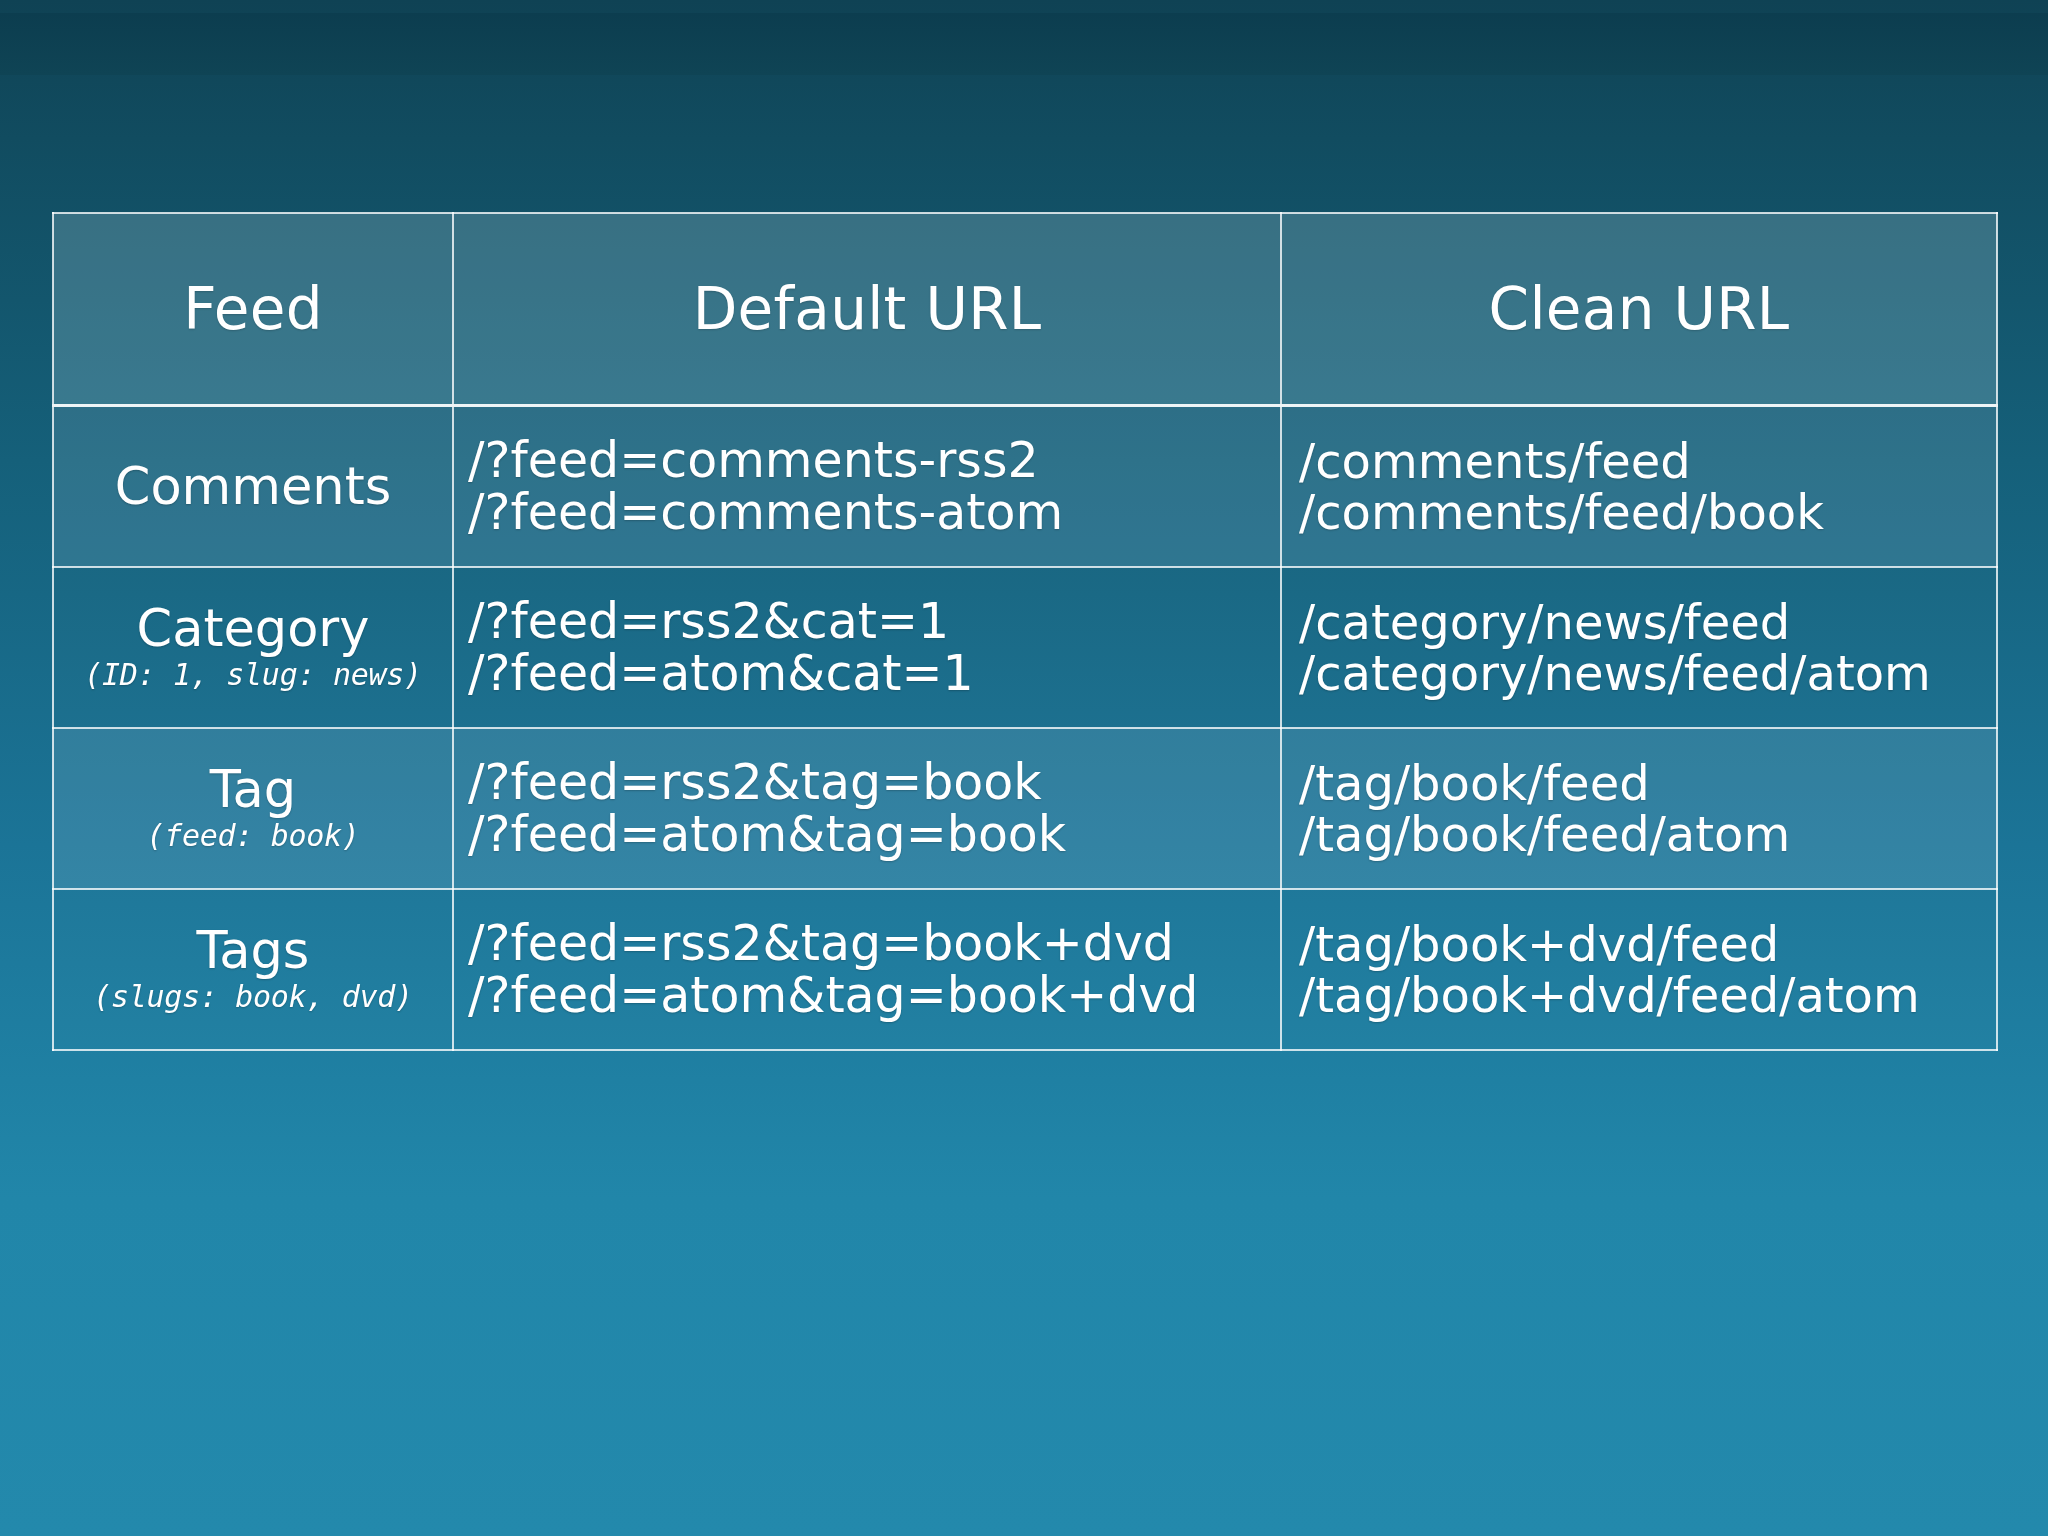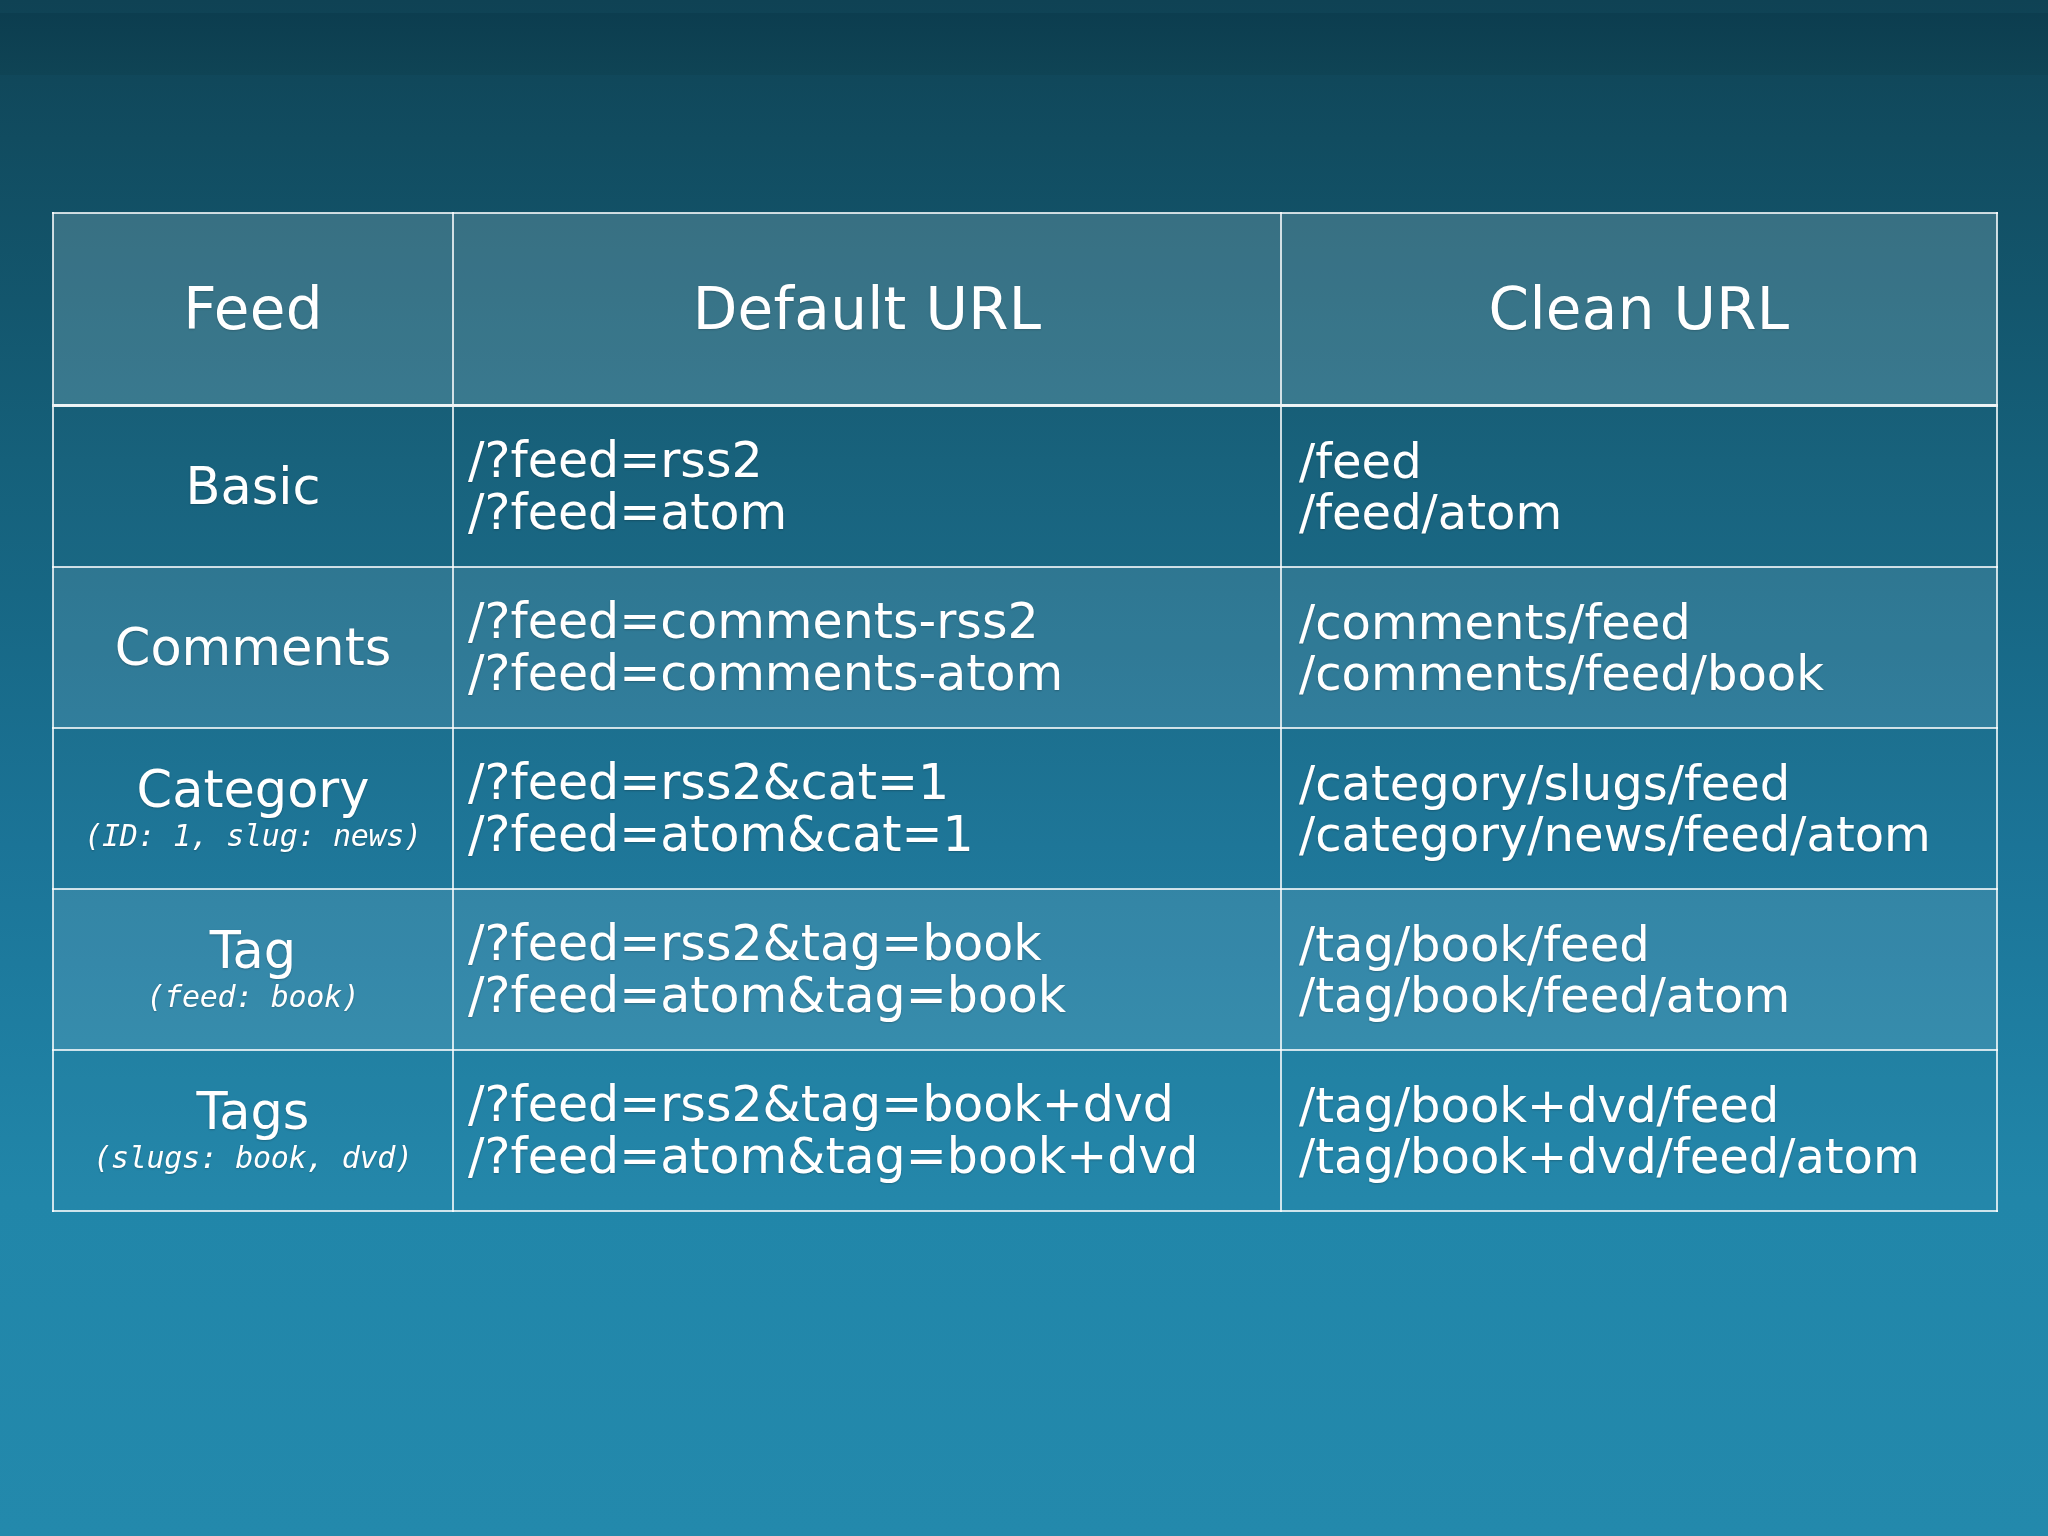--- a/index.html
+++ b/index.html
@@ -132,33 +132,20 @@
     </colgroup>
     <thead>
       <tr>
         <th>Feed</th>
         <th>Default URL</th>
         <th>Clean URL</th>
       </tr>
     </thead>
     <tbody>
 
-      <tr class="odd">
-        <td class="cell-feed">
-          <span class="feed-name">Basic</span>
-        </td>
-        <td class="cell-url def">
-          <span class="u-line">/?feed=rss2</span>
-          <span class="u-line">/?feed=atom</span>
-        </td>
-        <td class="cell-url clean">
-          <span class="u-line">/feed</span>
-          <span class="u-line">/feed/atom</span>
-        </td>
-      </tr>
 
       <tr class="even">
         <td class="cell-feed">
           <span class="feed-name">Comments</span>
         </td>
         <td class="cell-url def">
           <span class="u-line">/?feed=comments-rss2</span>
           <span class="u-line">/?feed=comments-atom</span>
         </td>
         <td class="cell-url clean">
@@ -170,21 +157,21 @@
       <tr class="odd">
         <td class="cell-feed">
           <span class="feed-name">Category</span>
           <span class="feed-note">(ID: 1, slug: news)</span>
         </td>
         <td class="cell-url def">
           <span class="u-line">/?feed=rss2&amp;cat=1</span>
           <span class="u-line">/?feed=atom&amp;cat=1</span>
         </td>
         <td class="cell-url clean">
-          <span class="u-line">/category/slugs/feed</span>
+          <span class="u-line">/category/news/feed</span>
           <span class="u-line">/category/news/feed/atom</span>
         </td>
       </tr>
 
       <tr class="even">
         <td class="cell-feed">
           <span class="feed-name">Tag</span>
           <span class="feed-note">(feed: book)</span>
         </td>
         <td class="cell-url def">

